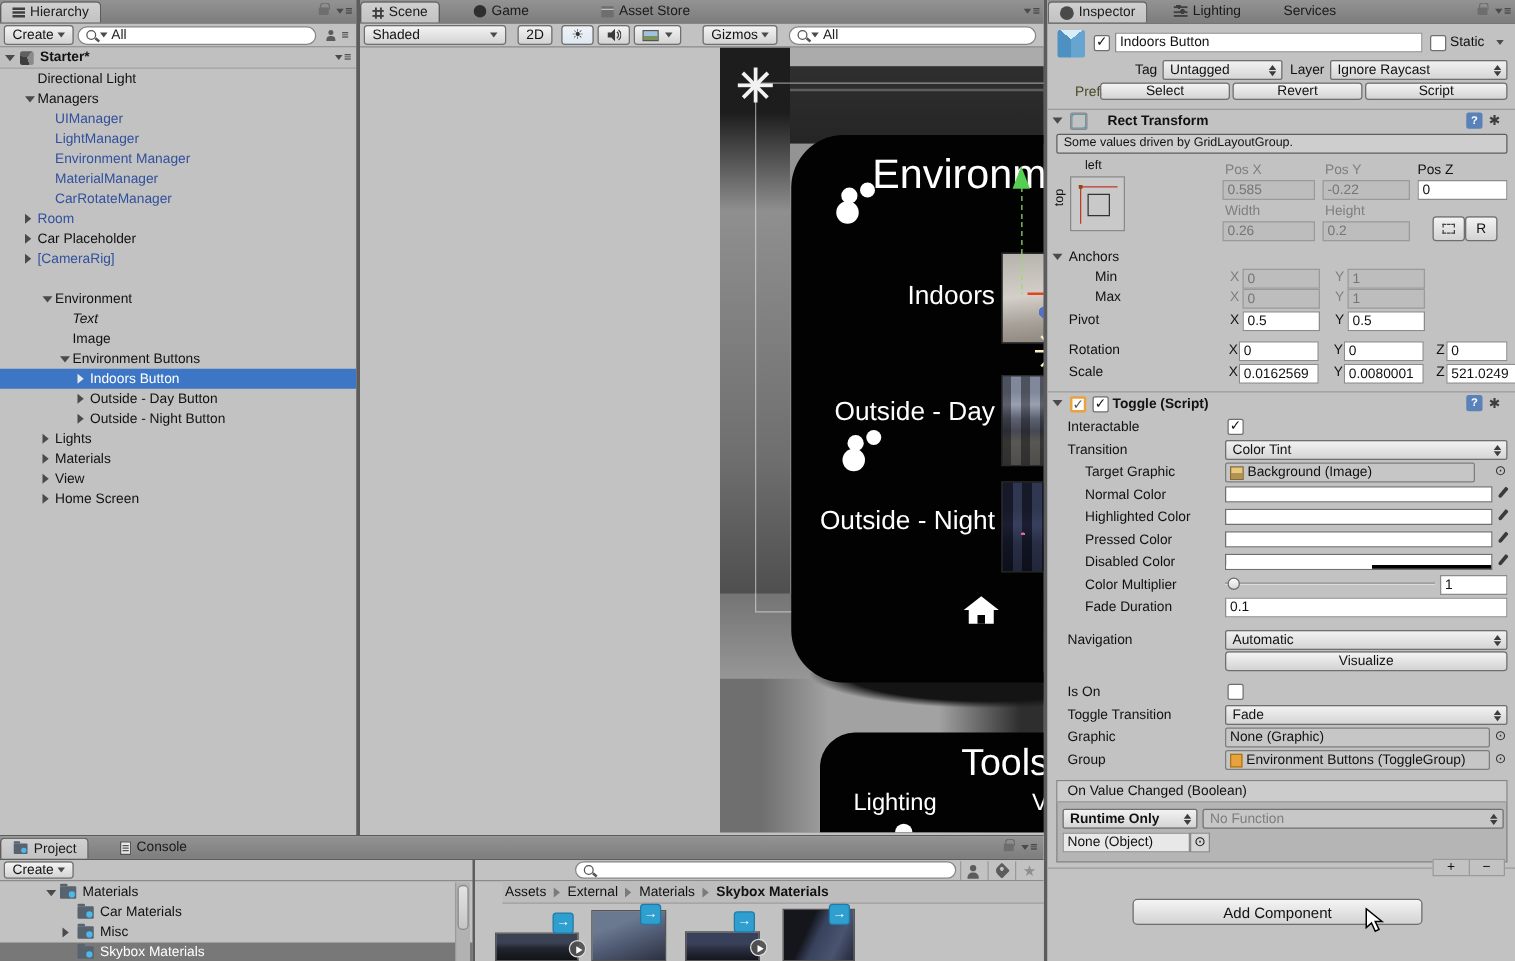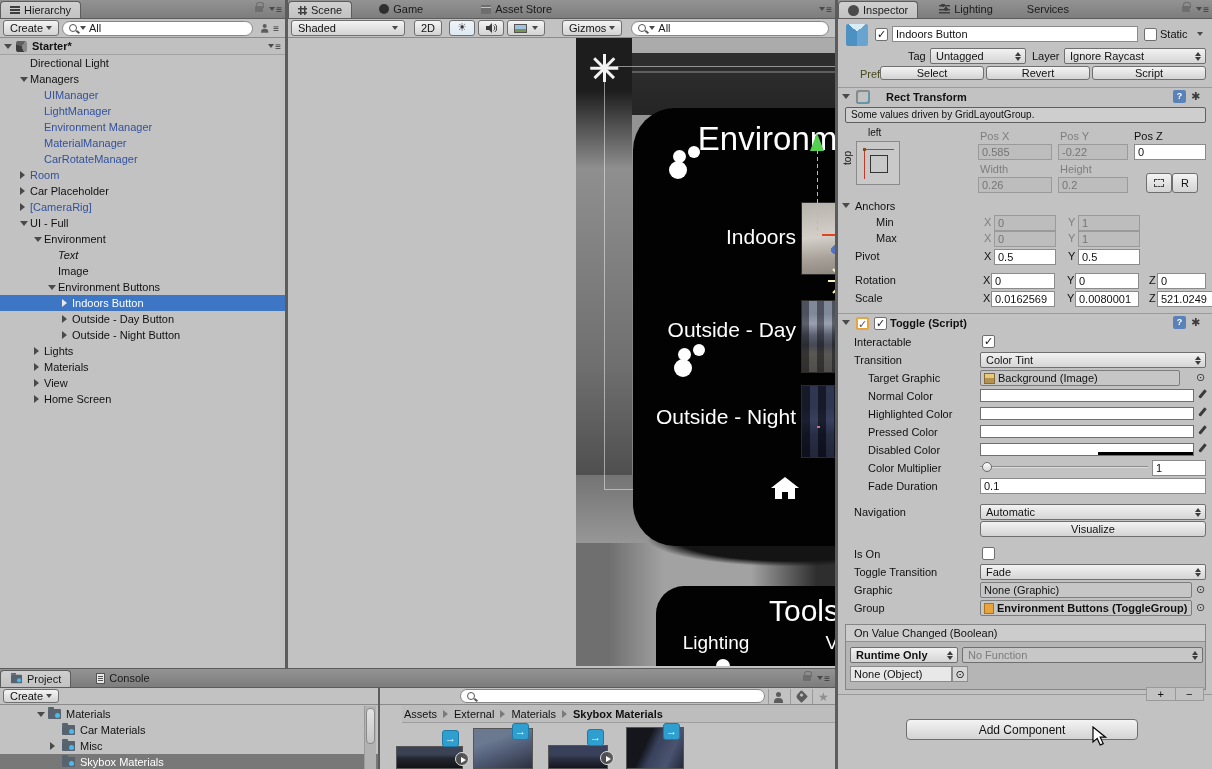--- a/index.html
+++ b/index.html
@@ -210,24 +210,20 @@
           <span style="position: absolute; left: 30px; white-space: nowrap;">Room</span>
         </div>
         <div class="hrow" style="top: 183px;">
           <span class="tri-r" style="position: absolute; left: 20px;"></span>
           <span style="position: absolute; left: 30px; white-space: nowrap;">Car Placeholder</span>
         </div>
         <div class="hrow prefab" style="top: 199px;">
           <span class="tri-r" style="position: absolute; left: 20px;"></span>
           <span style="position: absolute; left: 30px; white-space: nowrap;">[CameraRig]</span>
         </div>
-        <div class="hrow" style="top: 215px;">
-          <span class="tri-d" style="position: absolute; left: 20px;"></span>
-          <span style="position: absolute; left: 30px; white-space: nowrap;">UI - Full</span>
-        </div>
         <div class="hrow" style="top: 231px;">
           <span class="tri-d" style="position: absolute; left: 34px;"></span>
           <span style="position: absolute; left: 44px; white-space: nowrap;">Environment</span>
         </div>
         <div class="hrow" style="top: 247px;">
           <span style="position: absolute; left: 58px; white-space: nowrap; font-style: italic;">Text</span>
         </div>
         <div class="hrow" style="top: 263px;">
           <span style="position: absolute; left: 58px; white-space: nowrap;">Image</span>
         </div>
@@ -659,21 +655,21 @@
             </span>
           </span>
           <span class="lbl" style="left: 16px; top: 565px;">Graphic</span>
           <span class="objf" style="left: 142px; top: 563px; width: 212px;">
             <span style="overflow: hidden; white-space: nowrap;">None (Graphic)</span>
           </span>
           <span class="pick" style="left: 356px; top: 563px;">⊙</span>
           <span class="lbl" style="left: 16px; top: 583px;">Group</span>
           <span class="objf" style="left: 142px; top: 581px; width: 212px;">
             <span class="i-script"></span>
-            <span style="overflow: hidden; white-space: nowrap; font-weight: bold;">Environment Buttons (ToggleGroup)</span>
+            <span style="overflow: hidden; white-space: nowrap;">Environment Buttons (ToggleGroup)</span>
           </span>
           <span class="pick" style="left: 356px; top: 581px;">⊙</span>
         </div>
 
       <div class="abs" style="left:7px;top:605px;width:361px;height:66px;border:1px solid #858585;background:#b5b5b5;">
         <div style="height:17px;background:#cccccc;border-bottom:1px solid #919191;line-height:16px;padding-left:8px;">On Value Changed (Boolean)</div>
         <span class="ddown" style="left:4px;top:22px;width:108px;">
             <span class="bold">Runtime Only</span>
             <span class="ud">
               <i class="u"></i>

